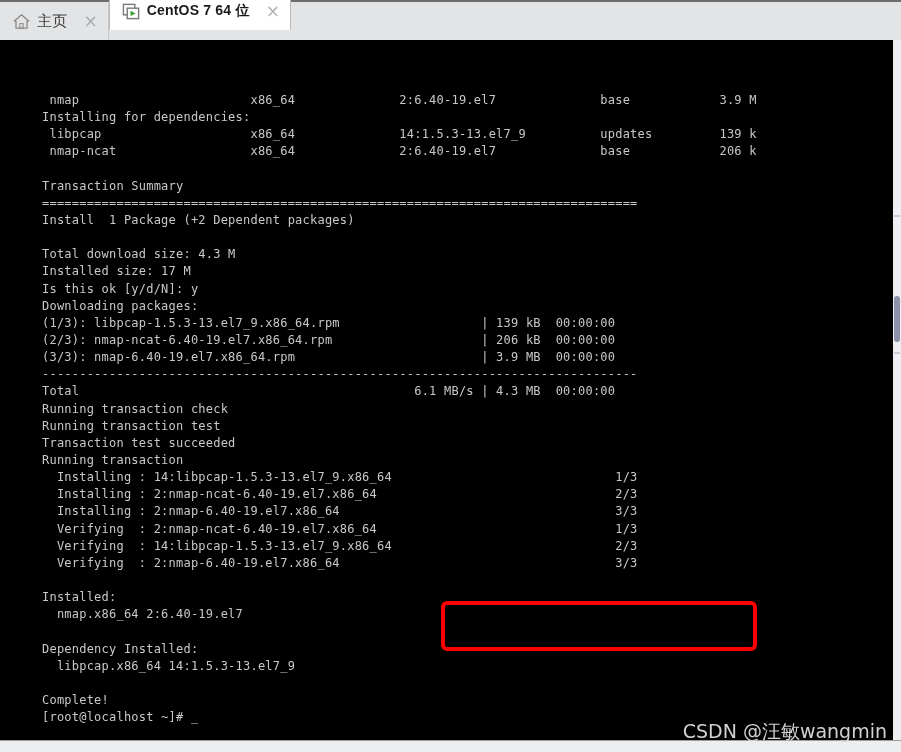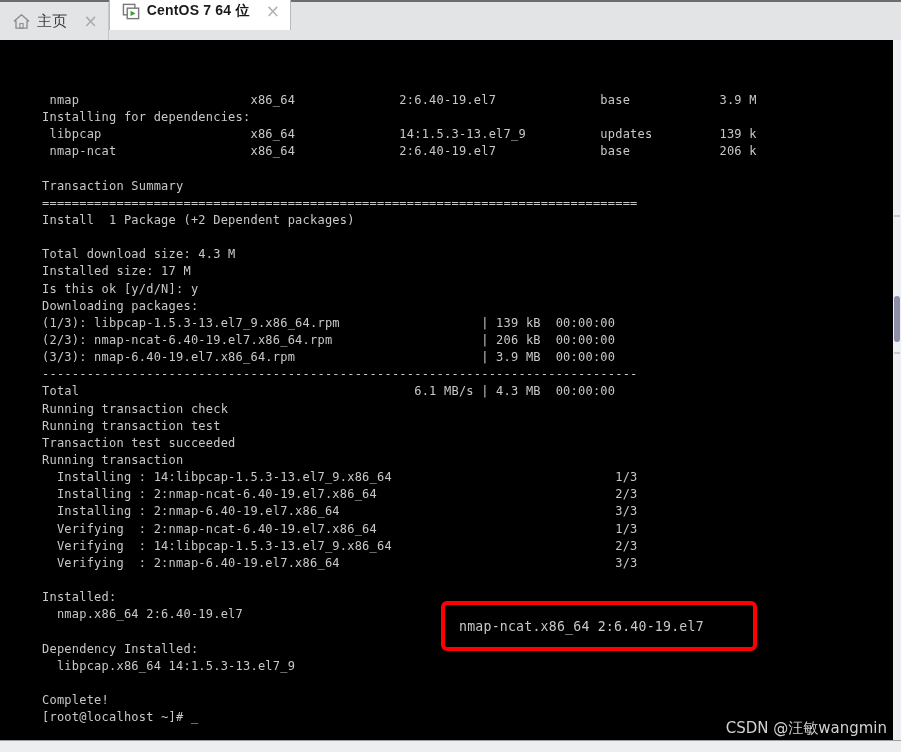--- a/index.html
+++ b/index.html
@@ -88,21 +88,21 @@
   .red-box-text {
     position: absolute; left: 459px; top: 619px;
     font-family: "DejaVu Sans Mono", "Liberation Mono", monospace;
     font-size: 13.2px; color: #c8c8c8; white-space: pre; letter-spacing: .22px;
   }
 
   
   .watermark {
     position: absolute; right: 14px; top: 719px;
     font-family: "DejaVu Sans", sans-serif;
-    font-size: 15px; color: #d2d2d2; white-space: nowrap;
+    font-size: 19px; color: #d2d2d2; white-space: nowrap;
   }
 </style>
 </head>
 <body>
 
 <div id="app">
 
   <div class="tabbar">
 
     <div class="tab inactive">
@@ -127,21 +127,20 @@
       <span class="tab-label">CentOS 7 64 位</span>
       <span class="tab-close">×</span>
     </div>
   </div>
 
   <div class="terminal">
     <div class="term-inner"><div class="line"> nmap                       x86_64              2:6.40-19.el7              base            3.9 M</div><div class="line">Installing for dependencies:</div><div class="line"> libpcap                    x86_64              14:1.5.3-13.el7_9          updates         139 k</div><div class="line"> nmap-ncat                  x86_64              2:6.40-19.el7              base            206 k</div><div class="line blank">&nbsp;</div><div class="line">Transaction Summary</div><div class="line">================================================================================</div><div class="line">Install  1 Package (+2 Dependent packages)</div><div class="line blank">&nbsp;</div><div class="line">Total download size: 4.3 M</div><div class="line">Installed size: 17 M</div><div class="line">Is this ok [y/d/N]: y</div><div class="line">Downloading packages:</div><div class="line">(1/3): libpcap-1.5.3-13.el7_9.x86_64.rpm                   | 139 kB  00:00:00</div><div class="line">(2/3): nmap-ncat-6.40-19.el7.x86_64.rpm                    | 206 kB  00:00:00</div><div class="line">(3/3): nmap-6.40-19.el7.x86_64.rpm                         | 3.9 MB  00:00:00</div><div class="line">--------------------------------------------------------------------------------</div><div class="line">Total                                             6.1 MB/s | 4.3 MB  00:00:00</div><div class="line">Running transaction check</div><div class="line">Running transaction test</div><div class="line">Transaction test succeeded</div><div class="line">Running transaction</div><div class="line">  Installing : 14:libpcap-1.5.3-13.el7_9.x86_64                              1/3</div><div class="line">  Installing : 2:nmap-ncat-6.40-19.el7.x86_64                                2/3</div><div class="line">  Installing : 2:nmap-6.40-19.el7.x86_64                                     3/3</div><div class="line">  Verifying  : 2:nmap-ncat-6.40-19.el7.x86_64                                1/3</div><div class="line">  Verifying  : 14:libpcap-1.5.3-13.el7_9.x86_64                              2/3</div><div class="line">  Verifying  : 2:nmap-6.40-19.el7.x86_64                                     3/3</div><div class="line blank">&nbsp;</div><div class="line">Installed:</div><div class="line">  nmap.x86_64 2:6.40-19.el7</div><div class="line blank">&nbsp;</div><div class="line">Dependency Installed:</div><div class="line">  libpcap.x86_64 14:1.5.3-13.el7_9</div><div class="line blank">&nbsp;</div><div class="line">Complete!</div><div class="line">[root@localhost ~]# _</div></div>
   </div>
 
   <div class="red-box"></div>
-  <div class="red-box-text">nmap-ncat.x86_64 2:6.40-19.el7</div>
 
   <div class="scroll-gutter"></div>
   <div class="gutter-tick" style="top:215px"></div>
   <div class="scroll-thumb"></div>
   <div class="gutter-tick" style="top:352px"></div>
 
   <div class="bottom-strip"></div>
 
   <div class="watermark">CSDN @汪敏wangmin</div>
 </div>

